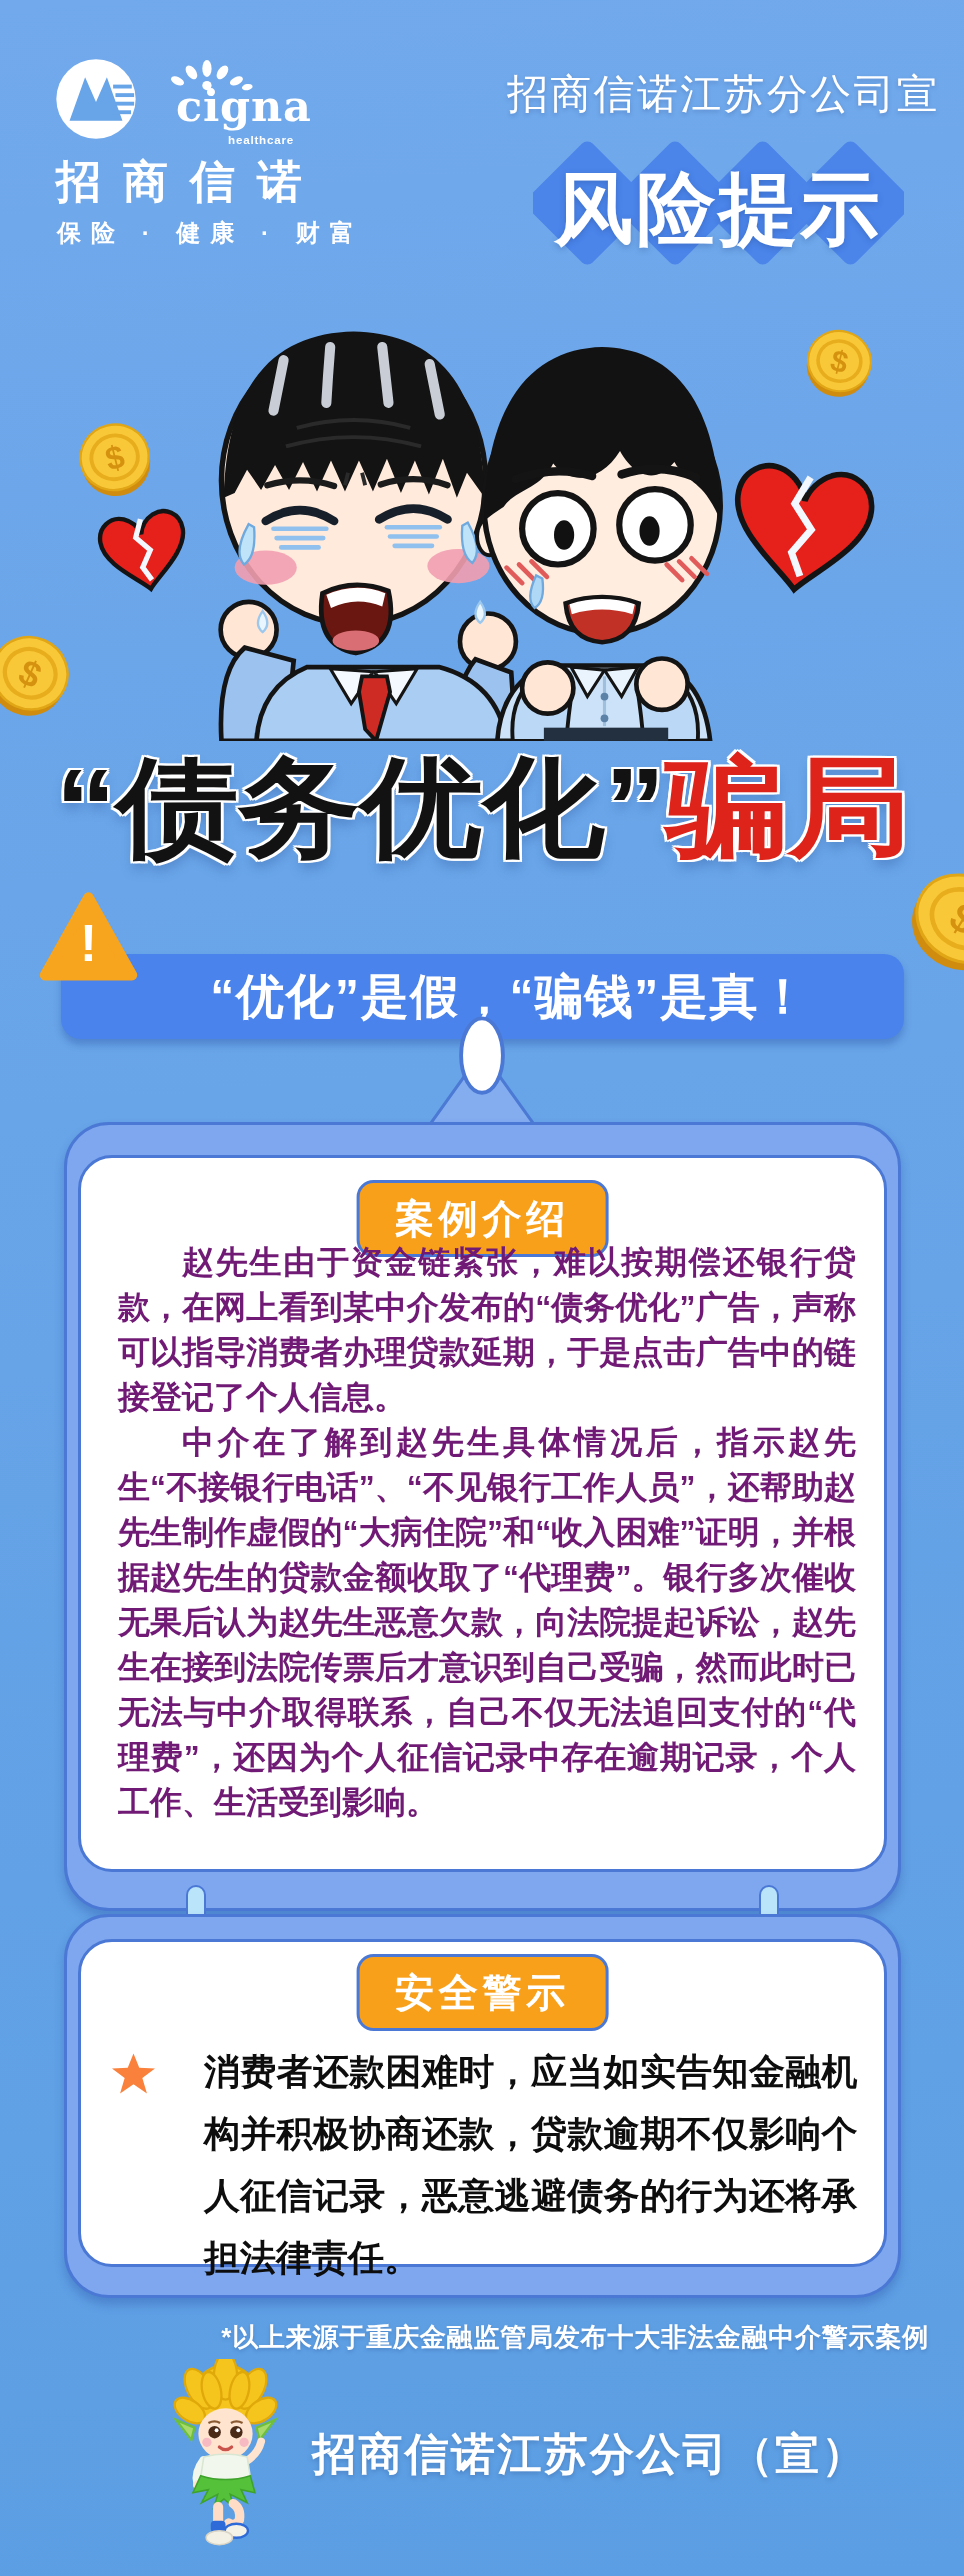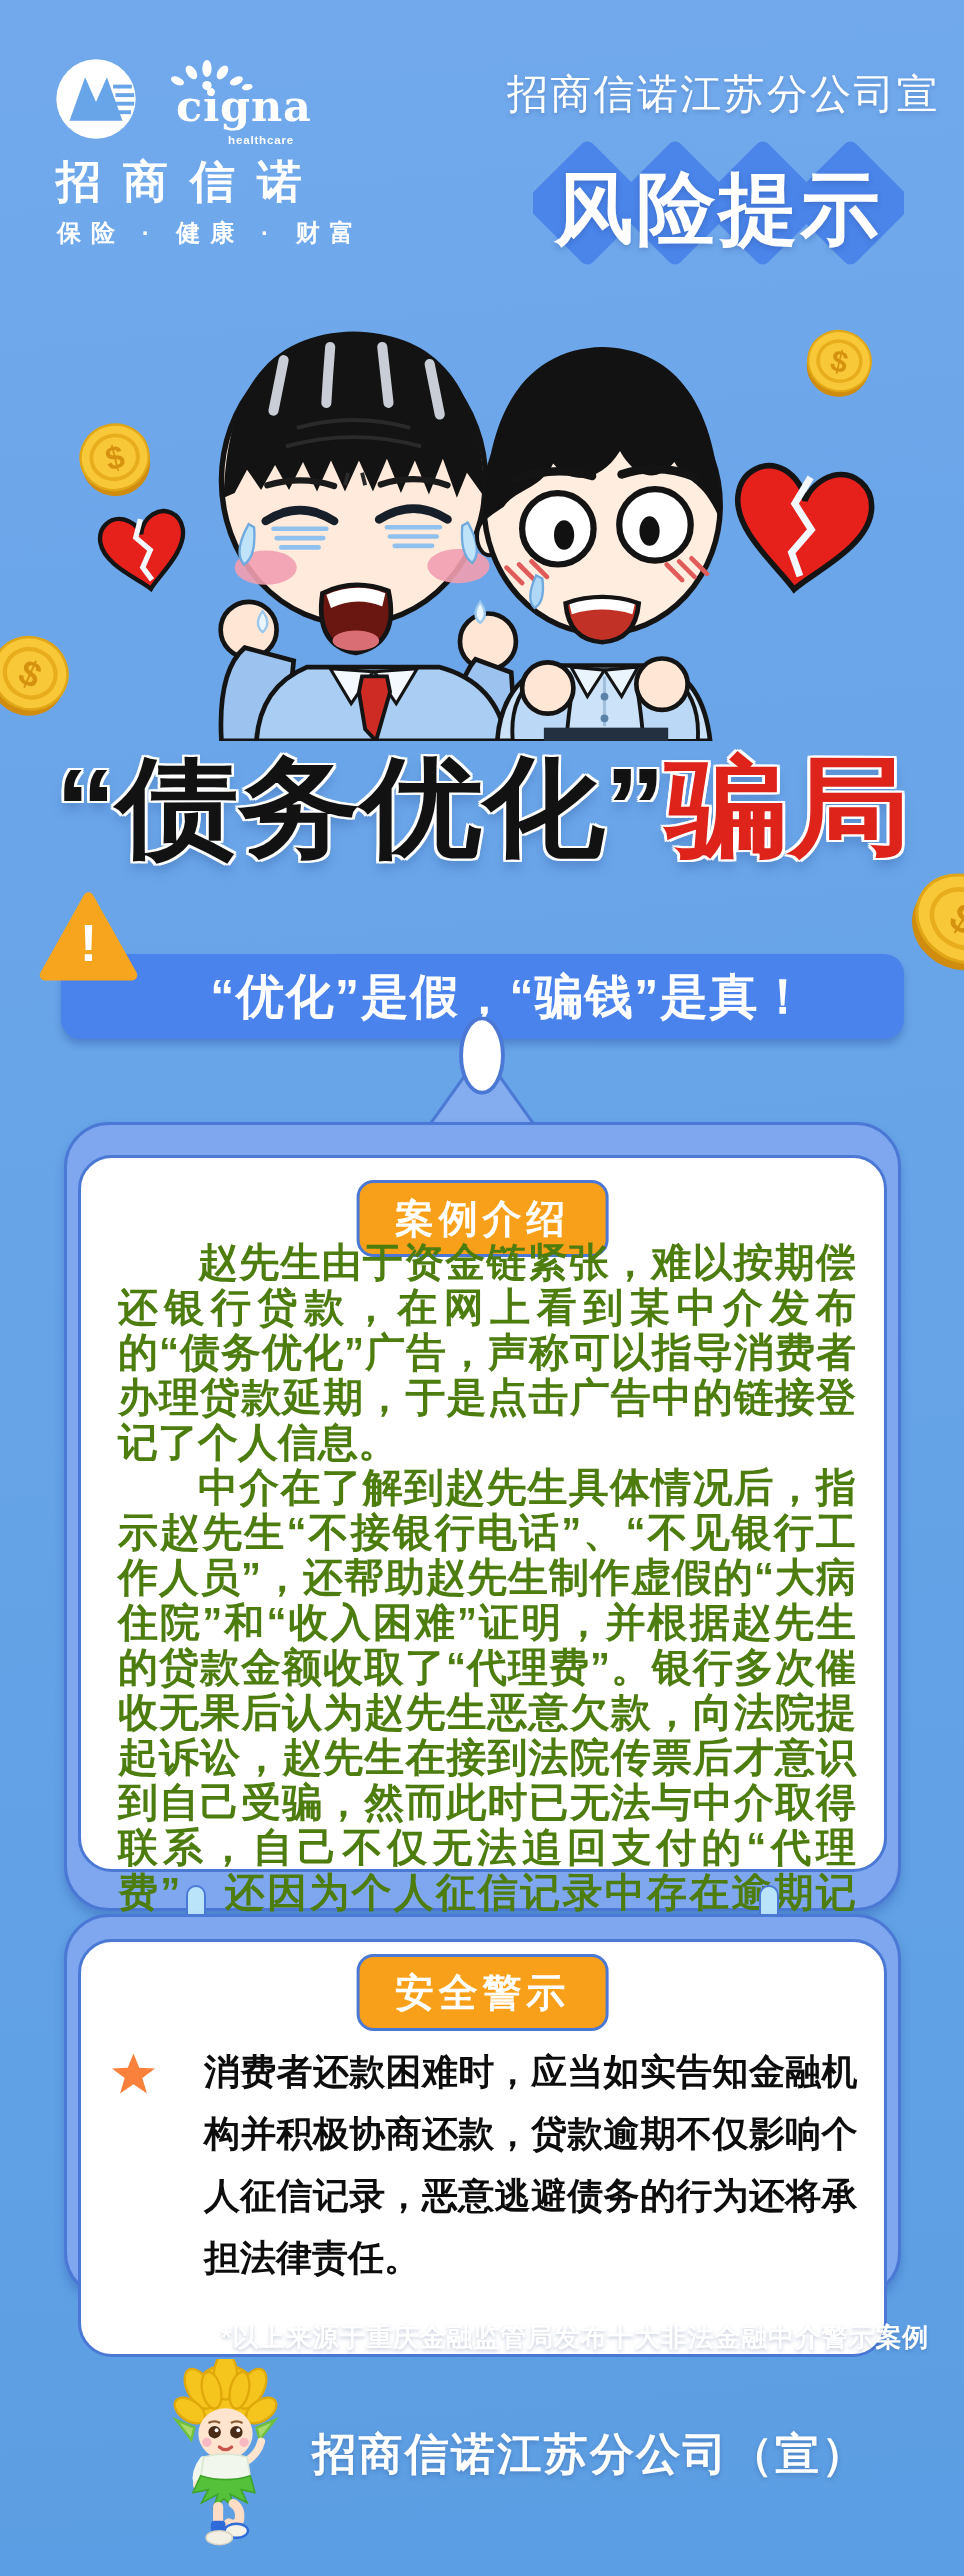--- a/index.html
+++ b/index.html
@@ -33,28 +33,28 @@
     display:flex;align-items:center;justify-content:center;
   }
   .warn-banner span{font-size:48px;font-weight:800;color:#fff;letter-spacing:1.6px;padding-left:54px;white-space:nowrap;}
   .warn-tri{left:39px;top:890px;}
   
   .frame{left:64px;width:837px;background:#7EA7F0;border:3.1px solid #4A78D4;border-radius:45px;box-sizing:border-box;box-shadow:0 6.2px 9.3px rgba(28,66,150,.28);}
   .frame1{top:1122px;height:789px;}
   .frame2{top:1914px;height:384px;}
   .white-card{left:78px;width:809px;background:#fff;border:3.9px solid #4A78D4;border-radius:34px;box-sizing:border-box;}
   .white1{top:1155px;height:717px;}
-  .white2{top:1939px;height:418px;}
+  .white2{top:1939px;height:328px;}
   .badge{
     position:absolute;left:50%;transform:translateX(-50%);
     background:#F9A01B;border:3.1px solid #4A78D4;border-radius:17px;
     color:#fff;font-size:39px;font-weight:900;letter-spacing:4.7px;
     padding:8.5px 36px;white-space:nowrap;
   }
-  .case-text{position:absolute;left:37px;right:28px;top:82px;font-size:40px;line-height:45px;font-weight:700;color:#4d7c0f;text-align:justify;}
+  .case-text{position:absolute;left:37px;right:28px;top:82px;font-size:32px;line-height:45px;font-weight:700;color:#701a75;text-align:justify;}
   .case-text p{margin:0;text-indent:2em;}
   .safety-row{position:absolute;left:29.5px;right:26.4px;top:99px;display:flex;align-items:flex-start;gap:36px;}
   .safety-star{flex:0 0 auto;margin:11px 12.4px 0 0;}
   .safety-text{font-size:36px;line-height:62px;font-weight:700;color:#0d0d0d;text-align:justify;}
   .pill{position:absolute;top:1885px;width:20px;height:51px;background:#B9E4FA;border:2.3px solid #4A78D4;border-radius:12.4px;box-sizing:border-box;}
   .pill-left{left:186px;} .pill-right{left:759px;}
   
   .disclaimer{right:36px;top:2320px;font-size:26px;font-weight:600;color:#fff;letter-spacing:0.8px;white-space:nowrap;text-shadow:0 1.6px 3.9px rgba(30,60,120,.25);}
   .footer-title{left:295px;top:2425px;width:590px;text-align:center;font-size:44px;font-weight:800;color:#fff;letter-spacing:2.3px;white-space:nowrap;text-shadow:0 2.3px 5.4px rgba(30,60,120,.3);}
 </style>

